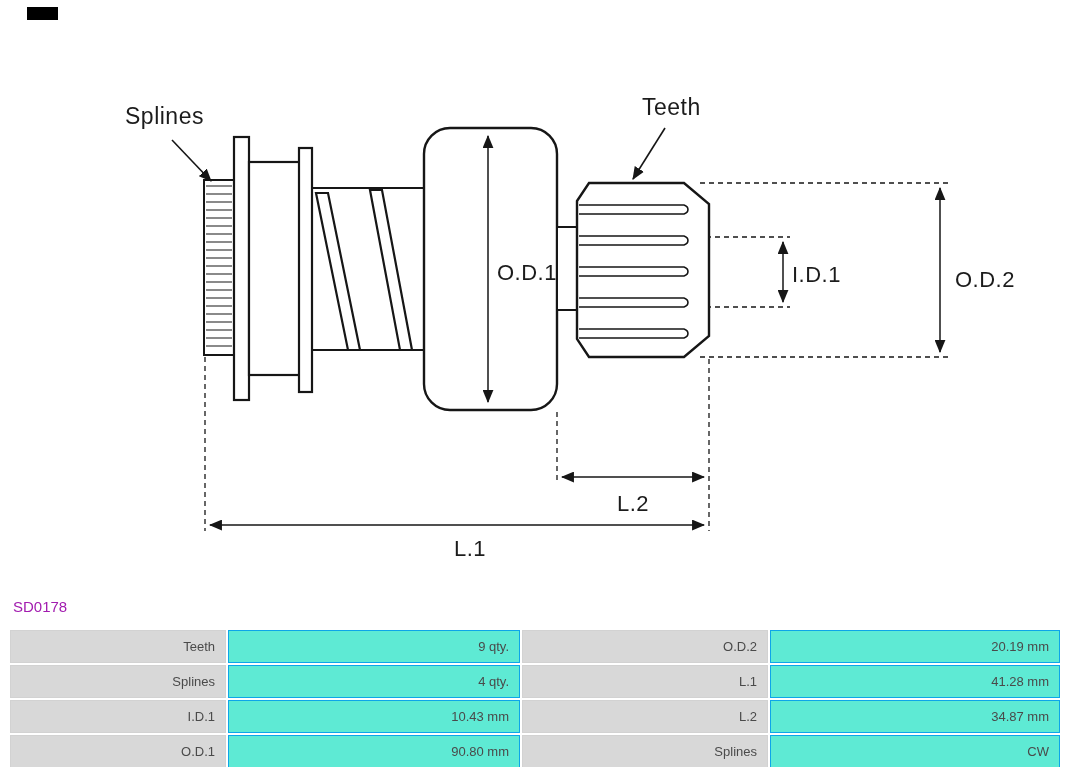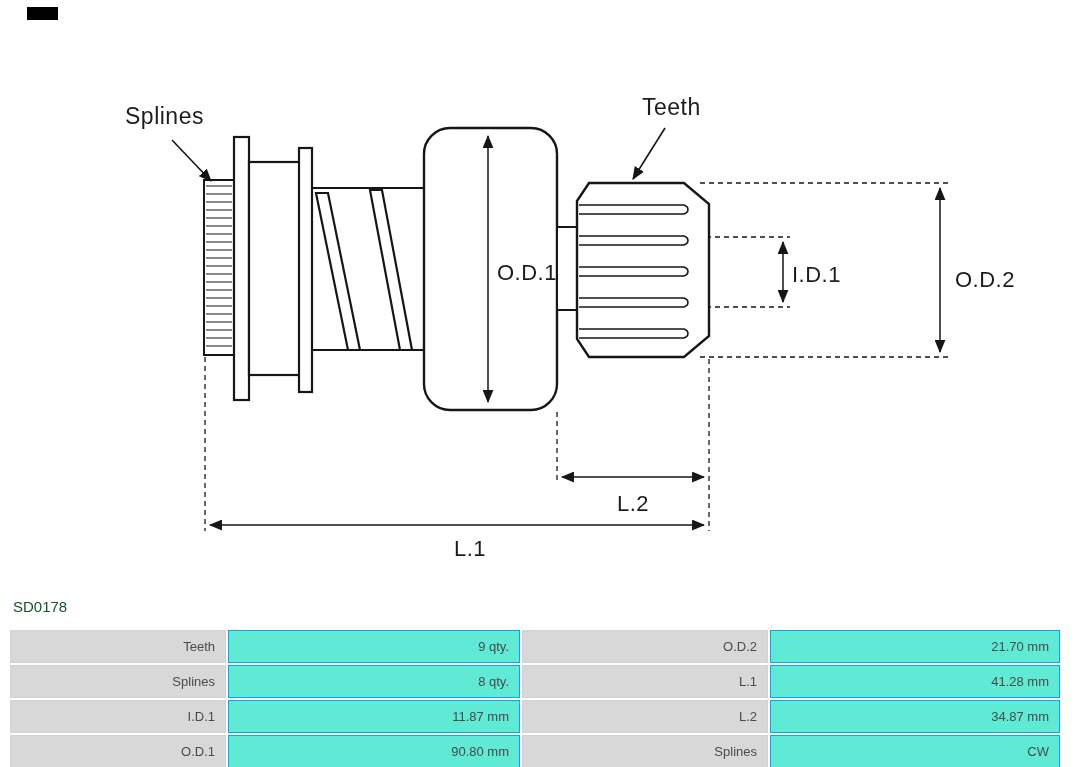--- a/index.html
+++ b/index.html
@@ -17,21 +17,21 @@
   svg.diagram { position: absolute; left: 0; top: 0; }
   svg text {
     font-family: "Liberation Sans", "DejaVu Sans", sans-serif;
     fill: #1c1c1c;
     stroke: none;
   }
   .part-label { font-size: 23px; letter-spacing: 0.5px; }
   .dim-label  { font-size: 22px; letter-spacing: 0.5px; }
   .part-number {
     position: absolute; left: 13px; top: 598px;
-    font-size: 15px; color: #14532d;
+    font-size: 15px; color: #a21caf;
   }
   table.spec {
     position: absolute; left: 8px; top: 628px;
     width: 1054px;
     border-collapse: separate; border-spacing: 2px;
     table-layout: fixed;
     font-size: 13px; color: #4a4a4a;
   }
   table.spec td {
     padding: 6px 10px;
@@ -122,31 +122,31 @@
     <col style="width:216px">
       <col style="width:292px">
       <col style="width:246px">
       <col>
   </colgroup>
   <tbody>
     <tr>
       <td class="lbl">Teeth</td>
       <td class="val">9 qty.</td>
       <td class="lbl">O.D.2</td>
-      <td class="val">21.70 mm</td>
+      <td class="val">20.19 mm</td>
     </tr>
     <tr>
       <td class="lbl">Splines</td>
-      <td class="val">8 qty.</td>
+      <td class="val">4 qty.</td>
       <td class="lbl">L.1</td>
       <td class="val">41.28 mm</td>
     </tr>
     <tr>
       <td class="lbl">I.D.1</td>
-      <td class="val">11.87 mm</td>
+      <td class="val">10.43 mm</td>
       <td class="lbl">L.2</td>
       <td class="val">34.87 mm</td>
     </tr>
     <tr>
       <td class="lbl">O.D.1</td>
       <td class="val">90.80 mm</td>
       <td class="lbl">Splines</td>
       <td class="val">CW</td>
     </tr>
   </tbody>

